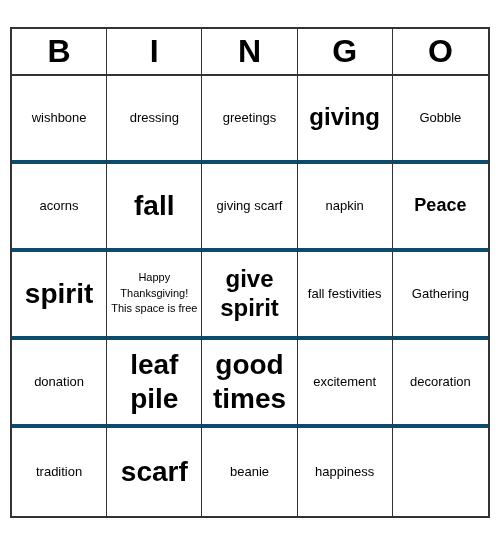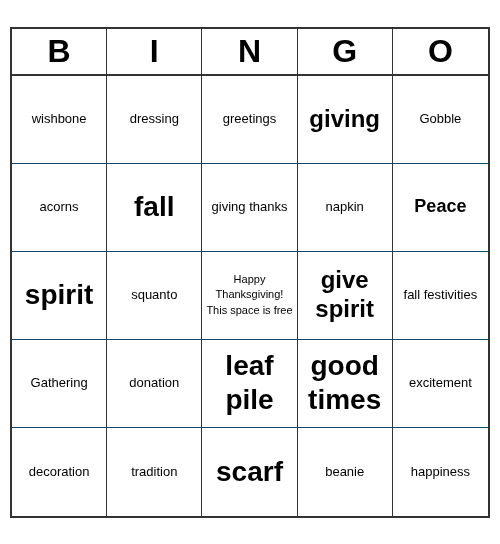--- a/index.html
+++ b/index.html
@@ -30,21 +30,21 @@
     }
     .bingo-header-cell:last-child {
       border-right: none;
     }
     .bingo-grid {
       display: grid;
       grid-template-columns: repeat(5, 1fr);
     }
     .bingo-cell {
       border-right: 1px solid #333;
-      border-bottom: 1px solid #0c4a6e;
+      border-bottom: 4px solid #0c4a6e;
       min-height: 88px;
       display: flex;
       align-items: center;
       justify-content: center;
       text-align: center;
       padding: 4px;
       font-size: 13px;
       line-height: 1.2;
     }
     .bingo-cell:nth-child(5n) {
@@ -86,25 +86,24 @@
       <div class="bingo-header-cell">O</div>
     </div>
   <div class="bingo-grid">
   <div class="bingo-cell">wishbone</div>
       <div class="bingo-cell">dressing</div>
       <div class="bingo-cell">greetings</div>
       <div class="bingo-cell large">giving</div>
       <div class="bingo-cell">Gobble</div>
       <div class="bingo-cell">acorns</div>
       <div class="bingo-cell xlarge">fall</div>
-      <div class="bingo-cell">giving thanks</div>
+      <div class="bingo-cell">giving scarf</div>
       <div class="bingo-cell">napkin</div>
       <div class="bingo-cell medium">Peace</div>
       <div class="bingo-cell xlarge">spirit</div>
-      <div class="bingo-cell">squanto</div>
       <div class="bingo-cell free-space">Happy Thanksgiving! This space is free</div>
       <div class="bingo-cell large">give spirit</div>
       <div class="bingo-cell">fall festivities</div>
       <div class="bingo-cell">Gathering</div>
       <div class="bingo-cell">donation</div>
       <div class="bingo-cell xlarge">leaf pile</div>
       <div class="bingo-cell xlarge">good times</div>
       <div class="bingo-cell small">excitement</div>
       <div class="bingo-cell">decoration</div>
       <div class="bingo-cell">tradition</div>

